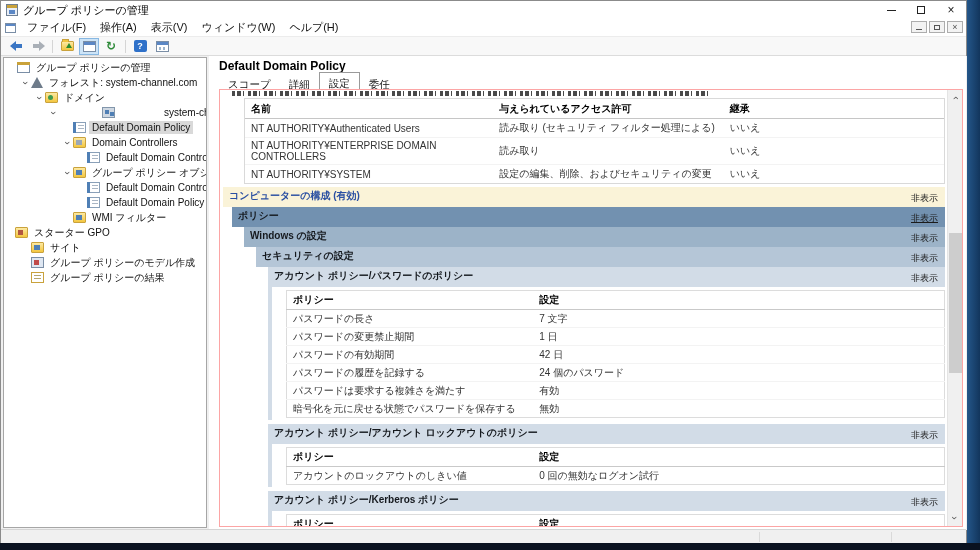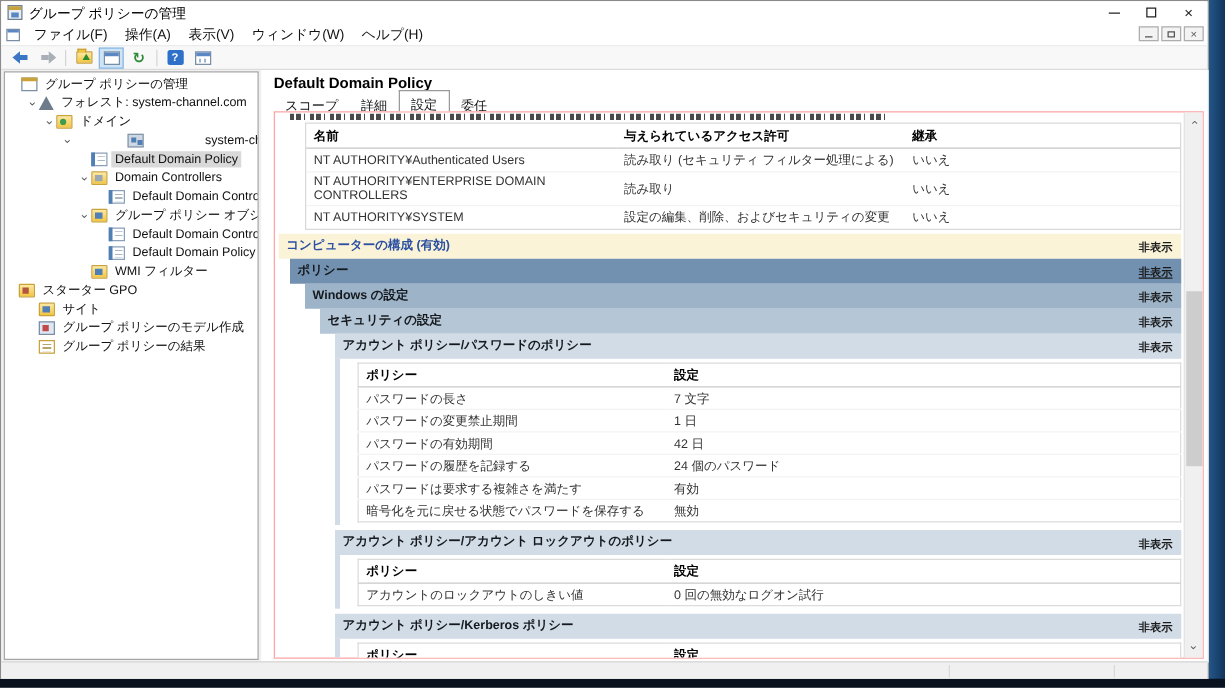--- a/index.html
+++ b/index.html
@@ -107,21 +107,21 @@
   .permbox{ margin:2px 2px 3px 24px; border:1px solid #d9d9d9; background:#fff; }
   table.perm{ width:100%; border-collapse:collapse; font-size:10px; color:#333; }
   table.perm th{ text-align:left; font-weight:bold; color:#000; padding:3px 4px 2px 6px; border-bottom:1px solid #c6c6c6; font-size:10px; }
   table.perm td{ padding:2px 4px 2px 6px; border-bottom:1px solid #f3f3f3; }
   table.perm tr:last-child td{ border-bottom:none; }
 
   .sec-body{ margin-left:12px; }
   .band{ height:20px; position:relative; font-size:10px; font-weight:bold; color:#15191e; padding:2px 6px 0; margin-right:2px; }
   .band-computer{ background:#faf3d8; color:#2b50a2; margin-left:3px; }
   .b1{ background:#7291b0; } .b2{ background:#9cb3c8; } .b3{ background:#b5c6d7; } .b4{ background:#d2dce7; }
-  .hide{ position:absolute; right:7px; bottom:2px; font-size:9px; font-weight:bold; color:#1b1b1b; }
+  .hide{ position:absolute; right:7px; bottom:2px; font-size:9px; font-weight:normal; color:#1b1b1b; }
   .hide.u{ text-decoration:underline; }
   .sec-content{ border-left:4px solid #d2dce7; margin:0 2px 4px 0; padding:3px 0 2px 14px; }
   table.ptable{ width:100%; border-collapse:collapse; font-size:10px; color:#333; border:1px solid #dcdcdc; background:#fff; }
   table.ptable th{ text-align:left; font-weight:bold; color:#000; padding:2px 6px; border-bottom:1px solid #c9c9c9; font-size:10px; }
   table.ptable td{ padding:2px 6px 1px; border-bottom:1px solid #f3f3f3; }
   table.ptable tr:last-child td{ border-bottom:none; }
 
   .statusbar{ position:absolute; left:0; bottom:0; width:100%; height:14px; background:#f0f0f0; border-top:1px solid #d5d5d5; }
   .sb-sep{ position:absolute; top:2px; width:1px; height:10px; background:#d9d9d9; }
 </style>

